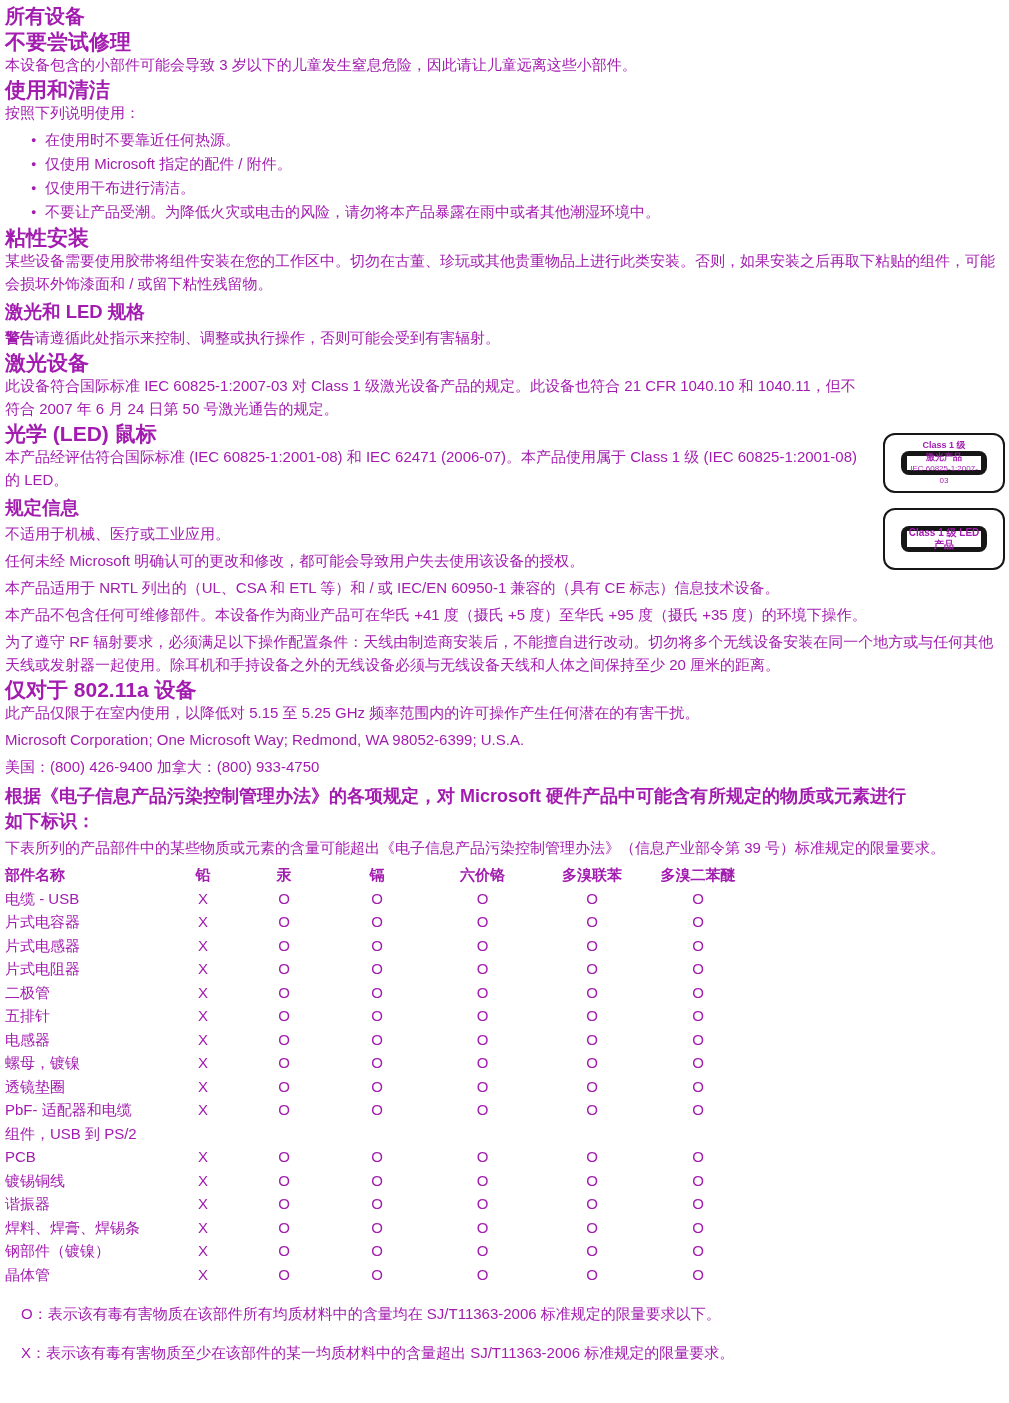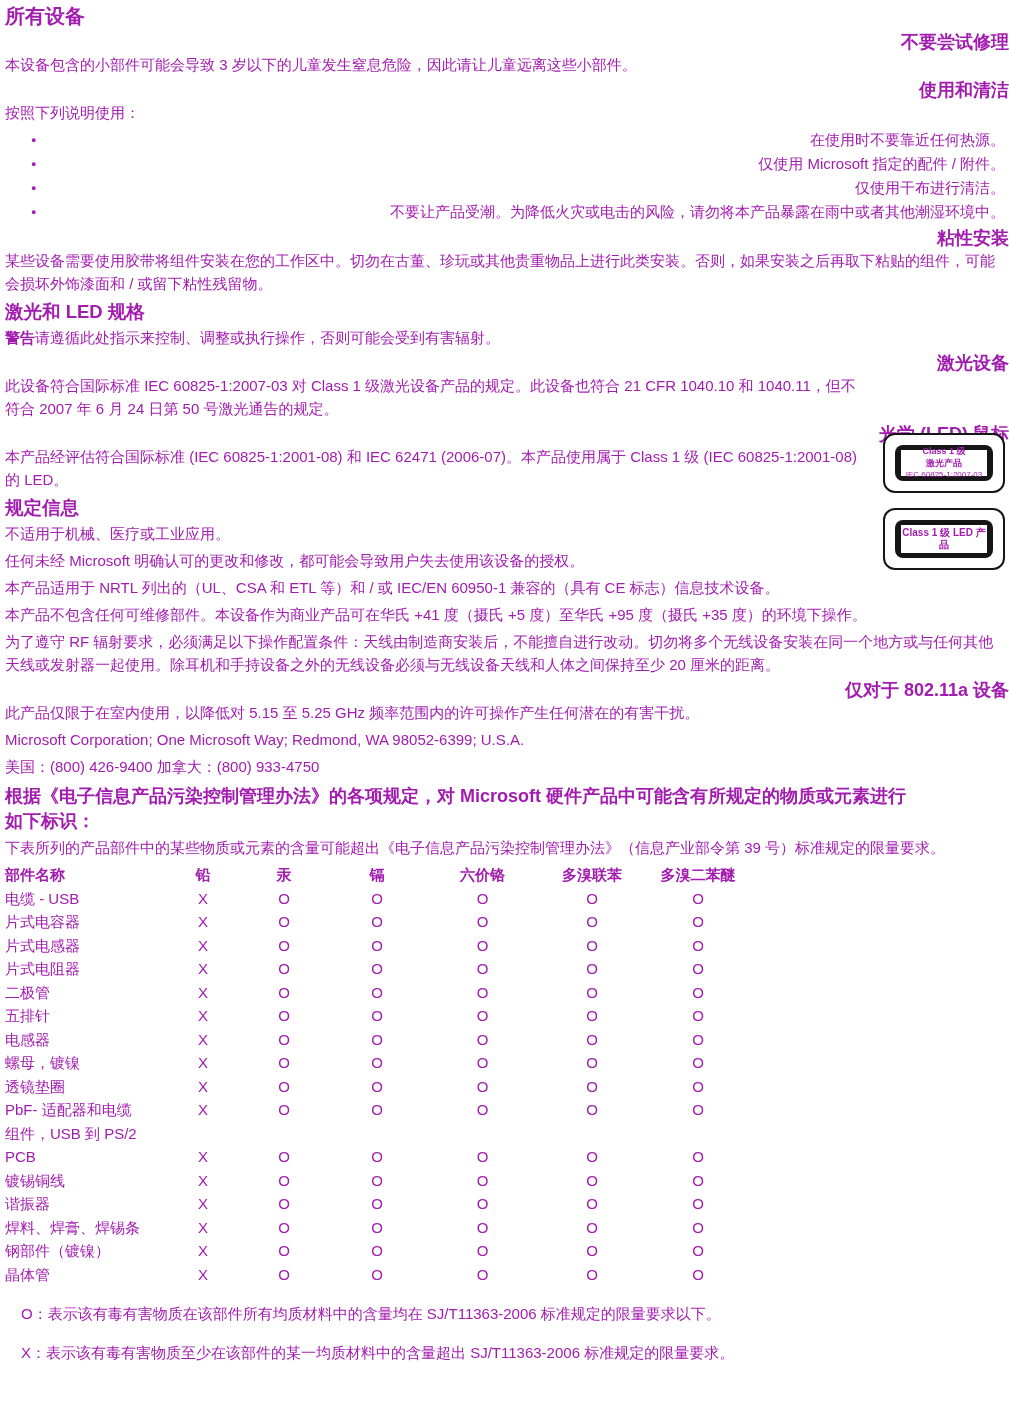--- a/index.html
+++ b/index.html
@@ -10,43 +10,43 @@
     padding:4px 0 0 5px;
     overflow:hidden;
     background:#ffffff;
     color:#a21caf;
     font-family:"Liberation Sans","DejaVu Sans",sans-serif;
     font-size:15px;
     line-height:23px;
   }
   .h1  { font-size:20px; font-weight:700; line-height:24px; margin:0 0 5px; }
   .h1b { font-size:18.5px; font-weight:700; line-height:25px; margin:3px 0 2px; }
-  .h2  { font-size:18px; font-weight:700; line-height:18px; margin:5px 0 2px;text-align:right; }
+  .h2  { font-size:21px; font-weight:700; line-height:18px; margin:5px 0 2px; }
   .p   { margin:0 0 4px; max-width:1000px; }
   .narrow { max-width:862px; }
   .bullets { margin:0 0 4px; padding:0; }
-  .bullets li { list-style:none; position:relative; padding-left:40px; line-height:24px; max-width:960px;text-align:right; }
+  .bullets li { list-style:none; position:relative; padding-left:40px; line-height:24px; max-width:960px; }
   .bullets li::before { content:"●"; position:absolute; left:26px; top:0; font-size:9px; line-height:24px; }
   b { font-weight:700; }
 
   
   .rohs-h { font-size:18px; font-weight:700; line-height:25px; margin:6px 0 0; max-width:1000px; }
 
   
   .table { margin-top:3px; }
   .trow { display:grid; grid-template-columns:160px 76px 86px 100px 111px 108px 104px; line-height:23.5px; }
   .trow .c { text-align:center; }
   .trow .name { text-align:left; white-space:pre-line; }
   .thead { font-weight:700; }
   .legend { margin-top:5px; }
   .legend p { margin:16px; line-height:23px; }
 
   
   .label { position:absolute; left:883px; width:122px; box-sizing:border-box;
-           border:2px solid #161616; border-radius:12px; padding:10px; background:#fff; }
+           border:2px solid #161616; border-radius:12px; padding:16px; background:#fff; }
   .label1 { top:433px; height:60px; }
   .label2 { top:508px; height:62px; }
   .lframe { background:#161616; border-radius:8px; height:100%; box-sizing:border-box;
             padding:5px 6px; display:flex; }
   .linner { background:#ffffff; flex:1; display:flex; flex-direction:column;
             align-items:center; justify-content:center; text-align:center; }
   .l1 { font-size:9px; font-weight:700; line-height:12px; }
   .l2 { font-size:8px; line-height:12px; }
   .l3 { font-size:10px; font-weight:700; line-height:12px; }
 </style>

